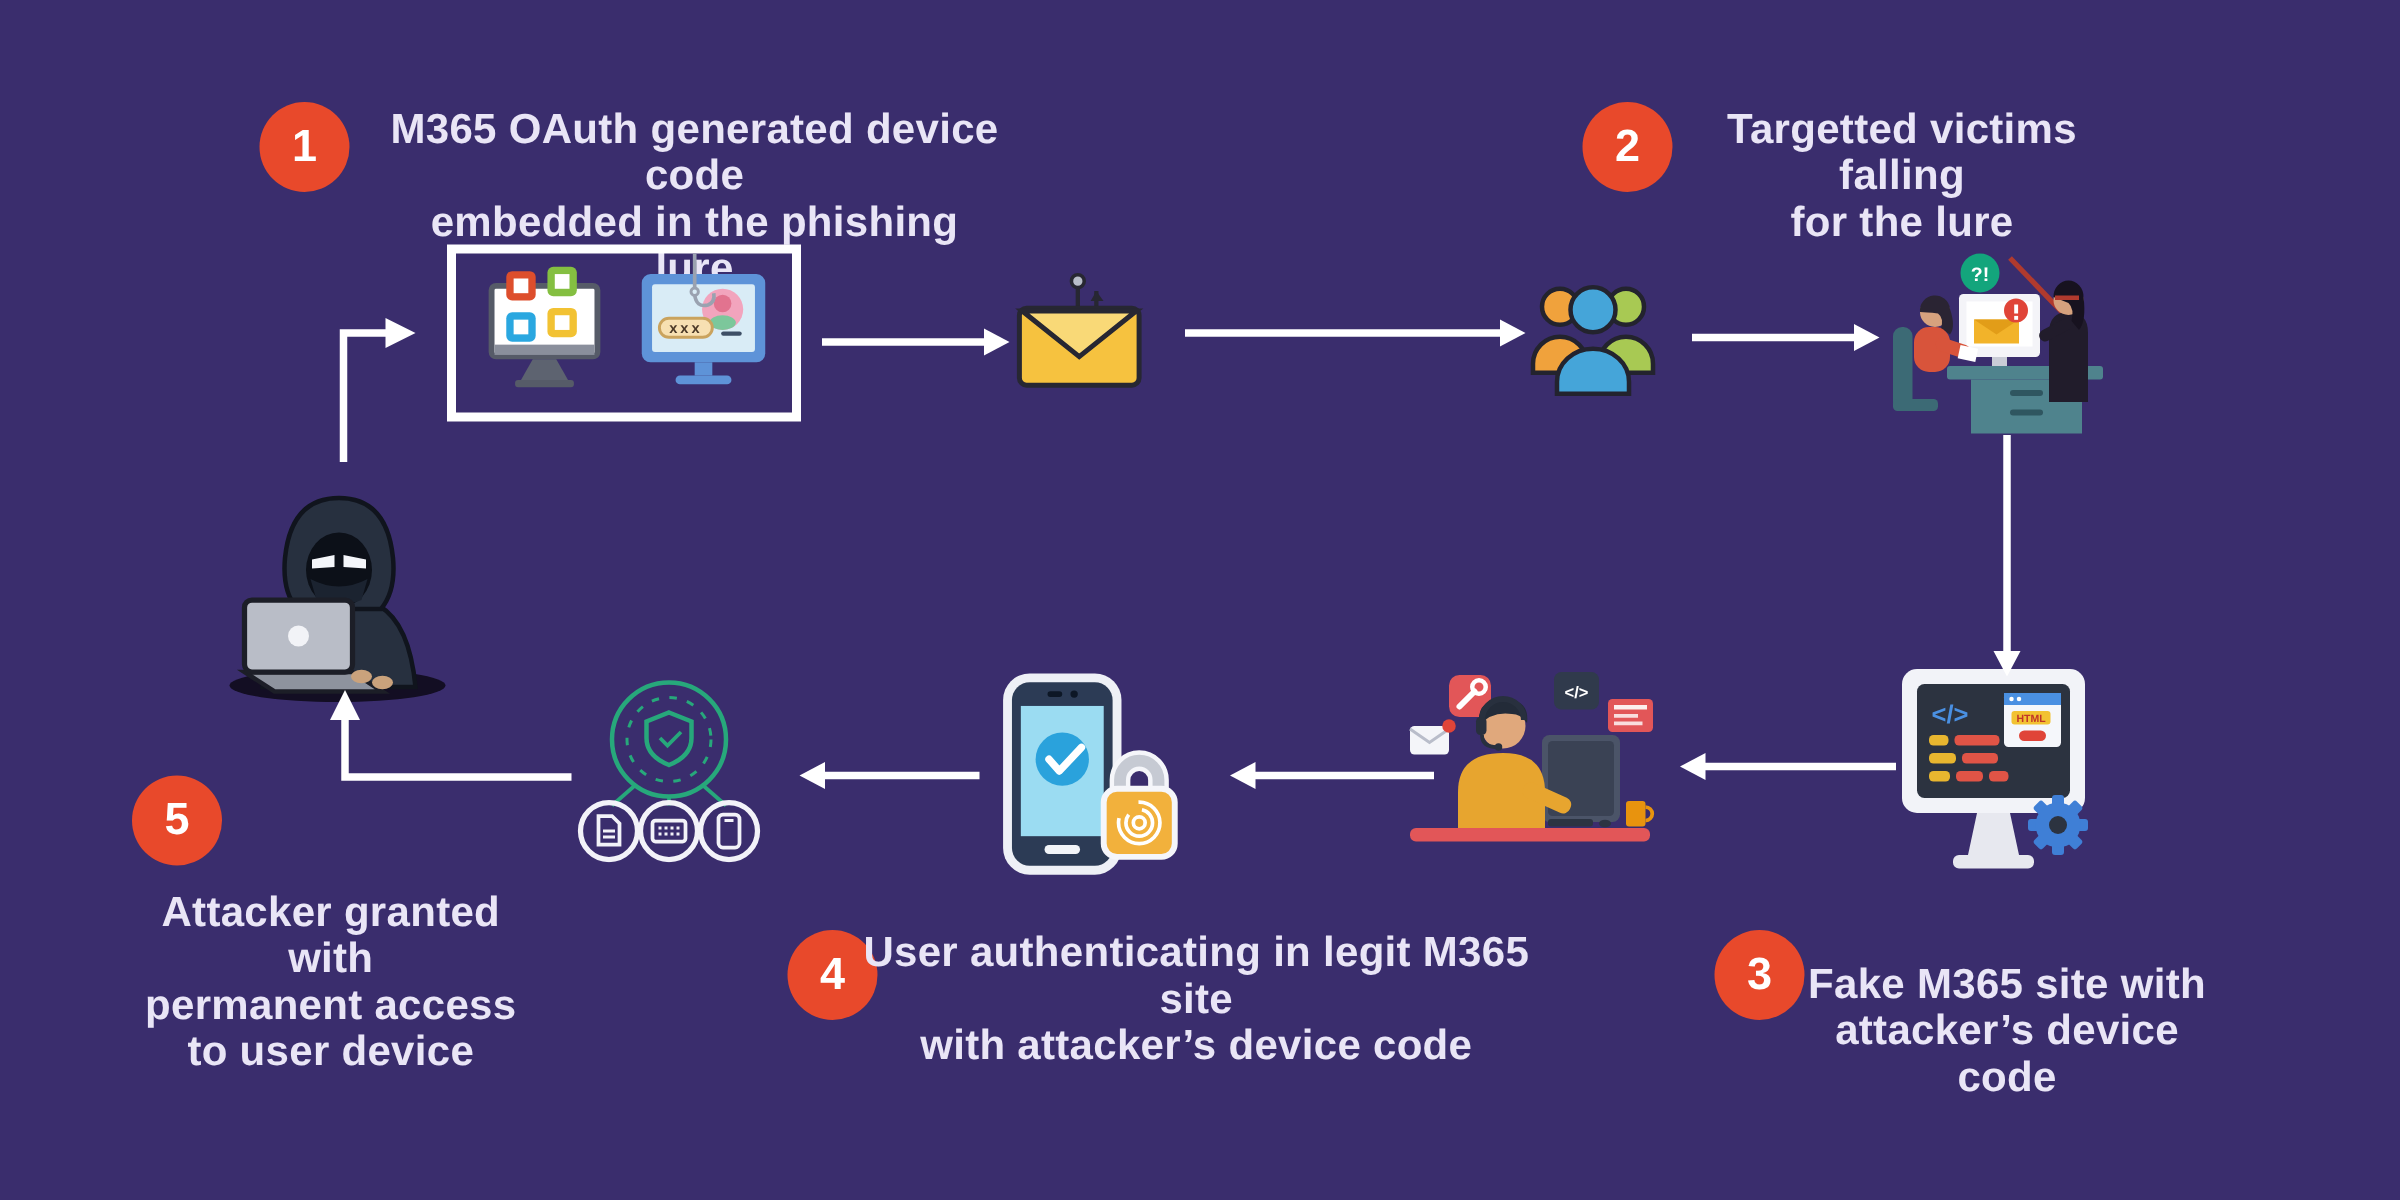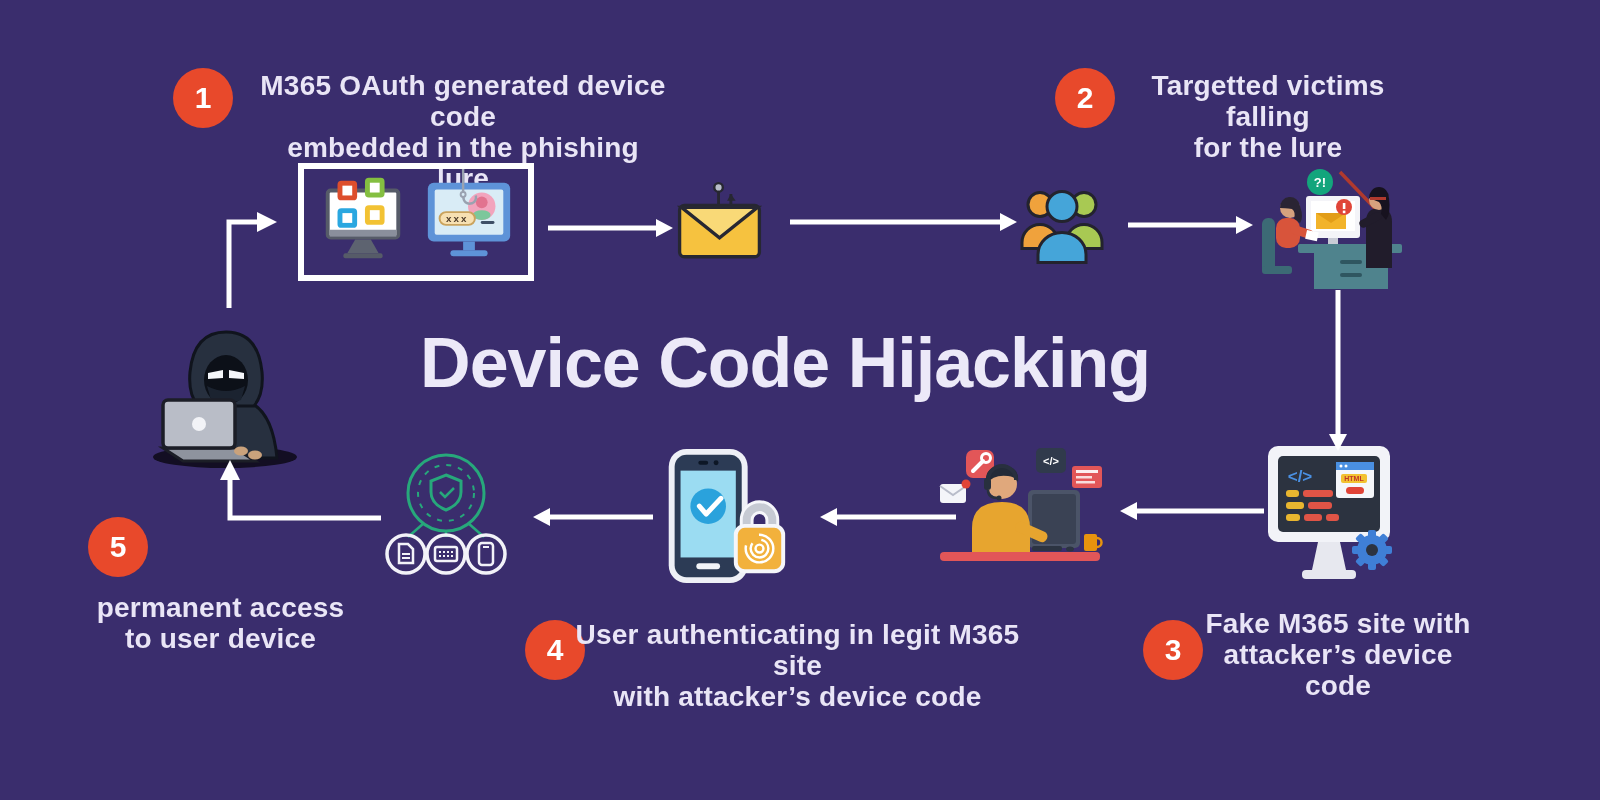--- a/index.html
+++ b/index.html
@@ -15,48 +15,48 @@
          text-align:center;letter-spacing:-1px;white-space:nowrap;}
   .frame{border:6px solid #ffffff;display:flex;align-items:flex-start;justify-content:center;gap:6px;}
   svg{display:block;}
   .arrow{position:absolute;}
 </style>
 </head>
 <body>
 
 <div class="canvas">
 
-  <div class="abs title" style="left:330px;top:321px;width:910px;">Device Code Hijacking</div>
 
   <div class="abs badge" style="left:173px;top:68px;">1</div>
   <div class="abs step-text" style="left:258px;top:70px;width:410px;">
     <div>M365 OAuth generated device code</div>
     <div>embedded in the phishing lure</div>
   </div>
 
   <div class="abs badge" style="left:1055px;top:68px;">2</div>
   <div class="abs step-text" style="left:1118px;top:70px;width:300px;">
     <div>Targetted victims falling</div>
     <div>for the lure</div>
   </div>
 
   <div class="abs badge" style="left:1143px;top:620px;">3</div>
-  <div class="abs step-text" style="left:1205px;top:608px;width:266px;">
+  <div class="abs step-text" style="left:1205px;top:640px;width:266px;">
     <div>Fake M365 site with</div>
     <div>attacker’s device code</div>
   </div>
 
   <div class="abs badge" style="left:525px;top:620px;">4</div>
   <div class="abs step-text" style="left:575px;top:619px;width:445px;">
     <div>User authenticating in legit M365 site</div>
     <div>with attacker’s device code</div>
   </div>
 
   <div class="abs badge" style="left:88px;top:517px;">5</div>
   <div class="abs step-text" style="left:83px;top:592px;width:275px;">
+    <div>Attacker granted with</div>
     <div>permanent access</div>
     <div>to user device</div>
   </div>
 
   <div class="abs frame" style="left:298px;top:163px;width:224px;height:106px;">
     <svg width="100" height="98" viewBox="0 0 100 100">
       <rect x="14" y="22" width="72" height="48" rx="3" fill="#ffffff" stroke="#565b68" stroke-width="4"></rect>
       <rect x="16" y="62" width="68" height="7" fill="#8a8f9c"></rect>
       <polygon points="42,72 58,72 66,86 34,86" fill="#5d6370"></polygon>
       <rect x="30" y="86" width="40" height="5" rx="2" fill="#565b68"></rect>

